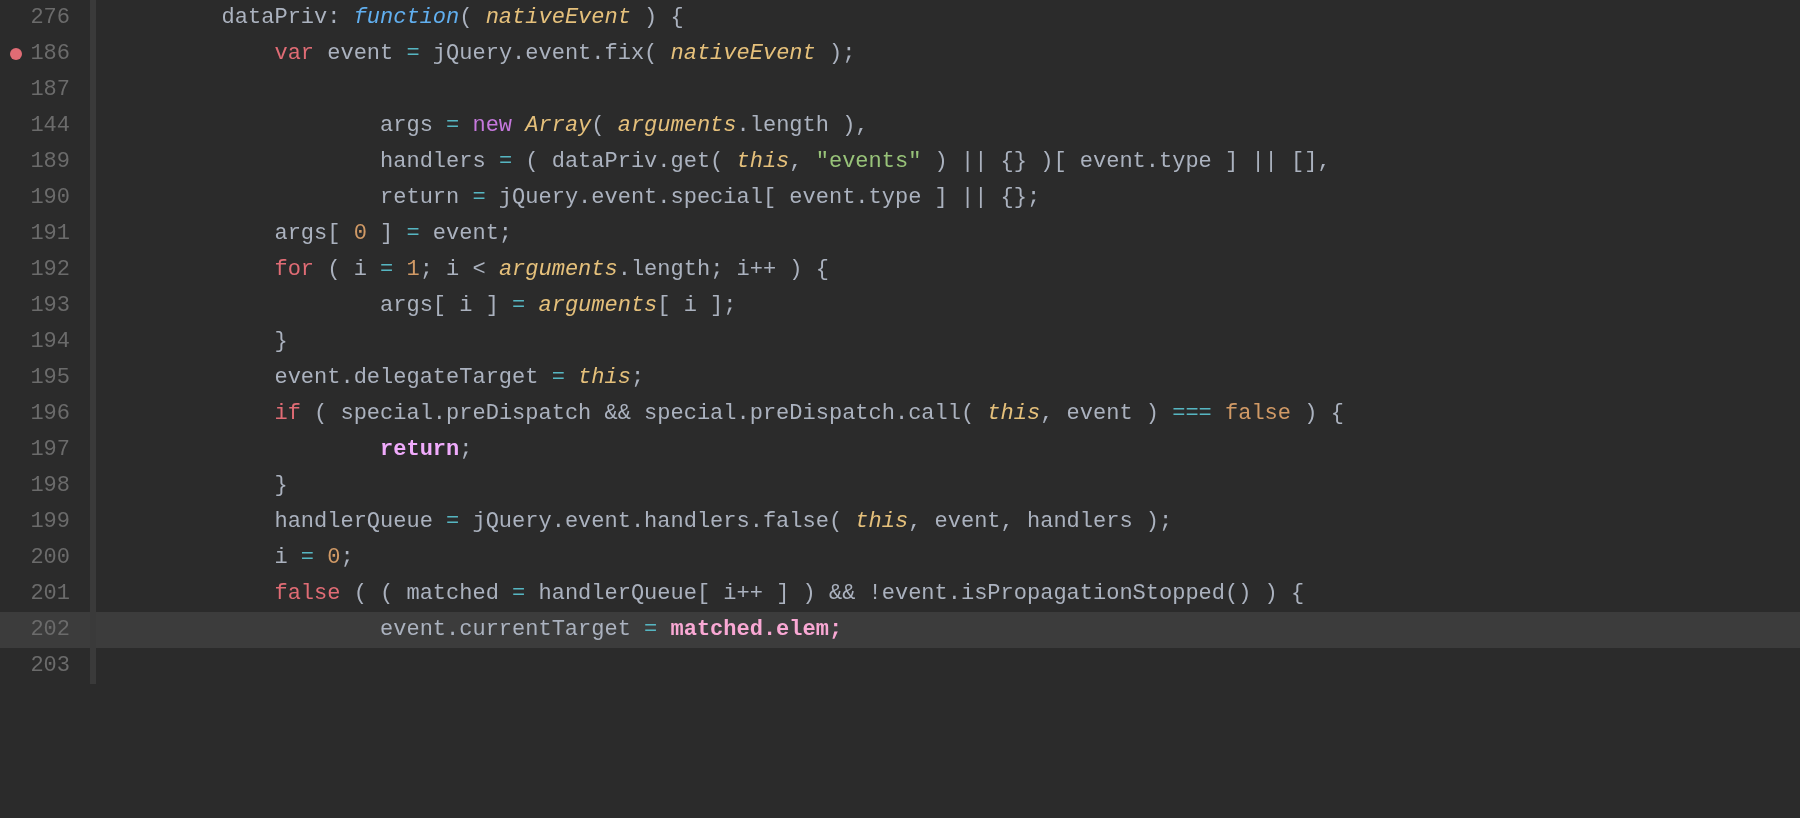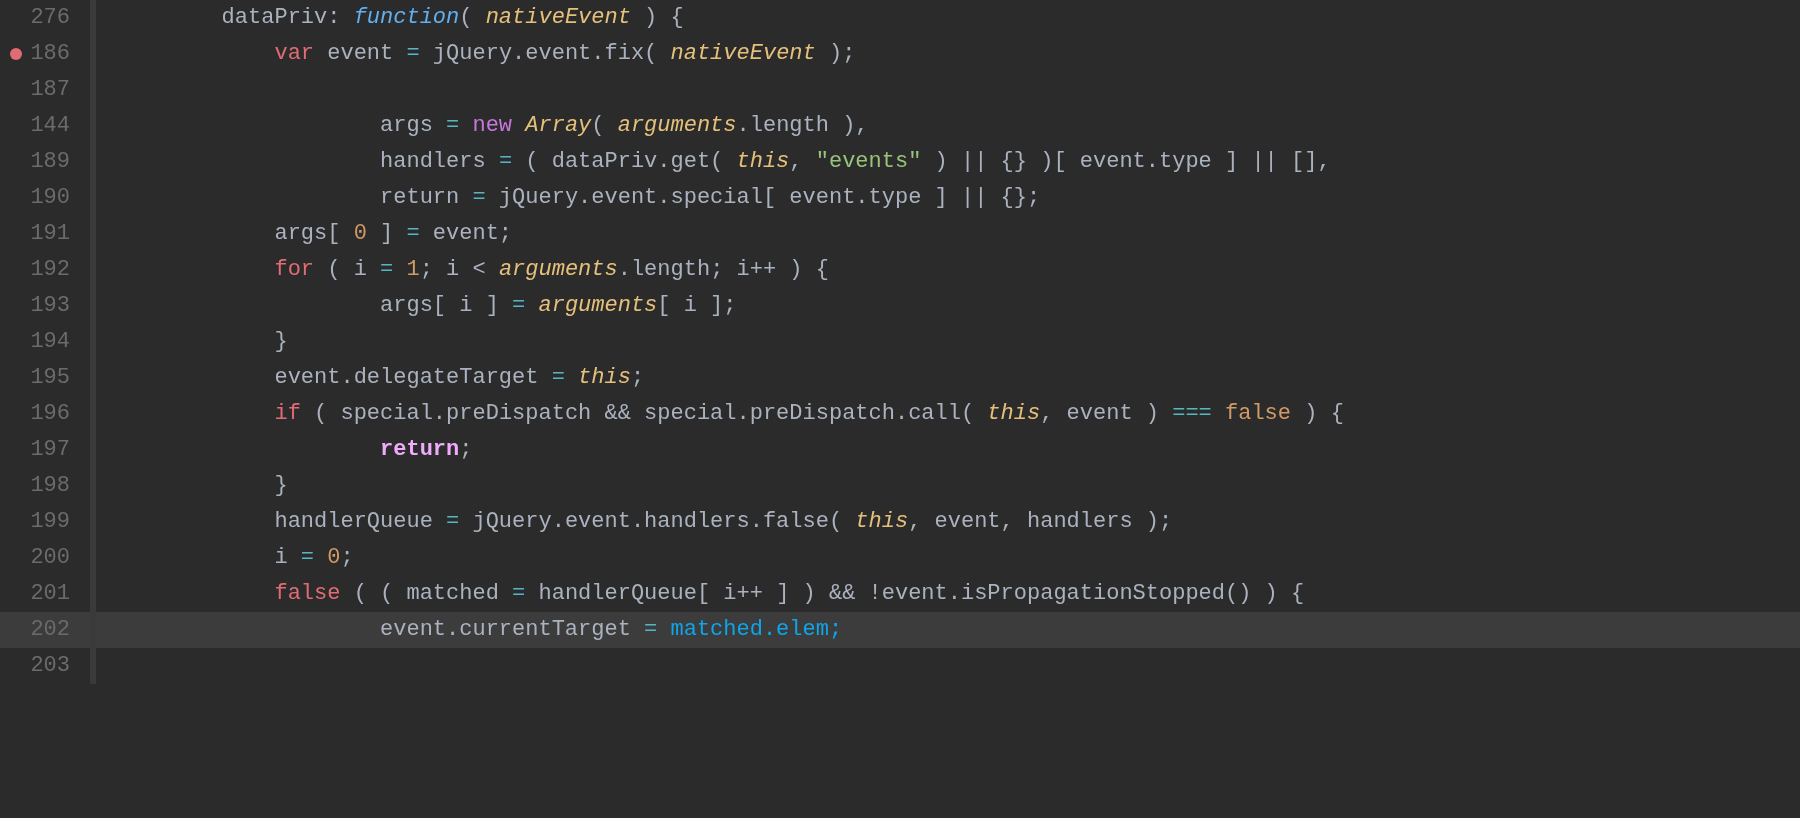--- a/index.html
+++ b/index.html
@@ -158,19 +158,19 @@
       <div class="code-content"><span style="color: rgb(171, 178, 191);">            i </span><span style="color: rgb(86, 182, 194);">=</span><span style="color: rgb(171, 178, 191);"> </span><span style="color: rgb(209, 154, 102);">0</span><span style="color: rgb(171, 178, 191);">;</span></div>
     </div>
     <div class="code-line">
       <div class="line-number">201</div>
       <div class="left-border"></div>
       <div class="code-content"><span style="color: rgb(171, 178, 191);">            </span><span style="color: rgb(224, 108, 117);">false</span><span style="color: rgb(171, 178, 191);"> ( ( matched </span><span style="color: rgb(86, 182, 194);">=</span><span style="color: rgb(171, 178, 191);"> handlerQueue[ i++ ] ) &amp;&amp; !event.isPropagationStopped() ) {</span></div>
     </div>
     <div class="code-line highlighted">
       <div class="line-number">202</div>
       <div class="left-border"></div>
-      <div class="code-content"><span style="color: rgb(171, 178, 191);">                    event.currentTarget </span><span style="color: rgb(86, 182, 194);">=</span><span style="color: #0ea5e9;"> matched.elem;</span></div>
+      <div class="code-content"><span style="color: rgb(171, 178, 191);">                    event.currentTarget </span><span style="color: rgb(86, 182, 194);">=</span><span style="color: #f9a8d4; font-weight: bold;"> matched.elem;</span></div>
     </div>
     <div class="code-line">
       <div class="line-number">203</div>
       <div class="left-border"></div>
     </div>
   </div>
 
 </body></html>

